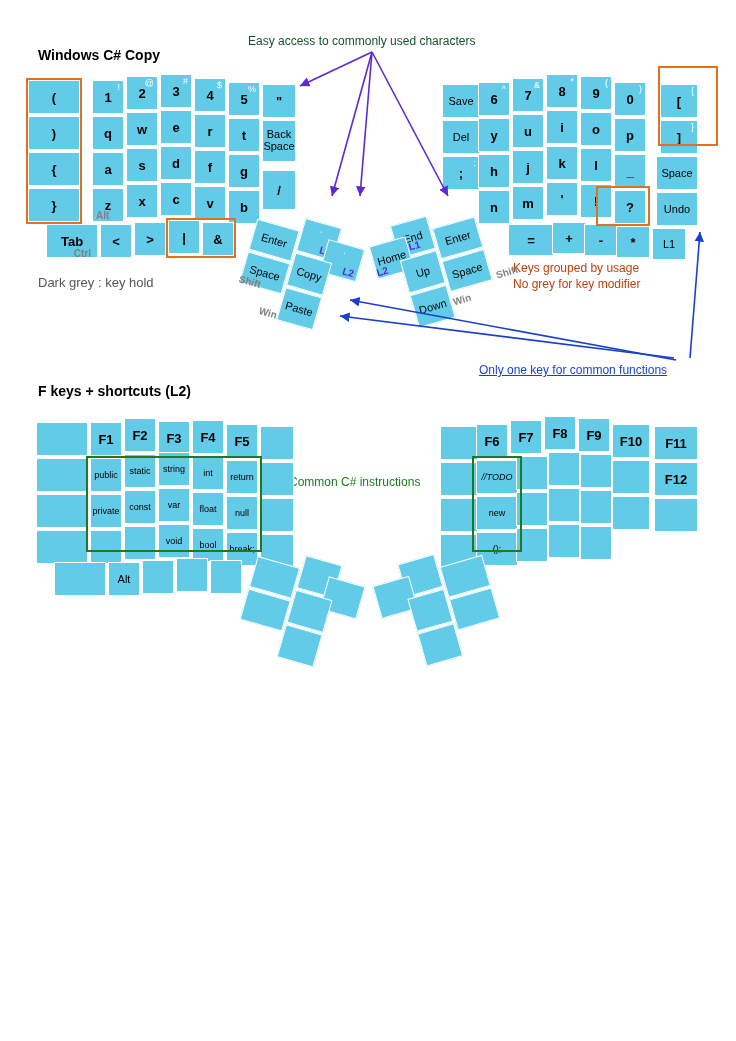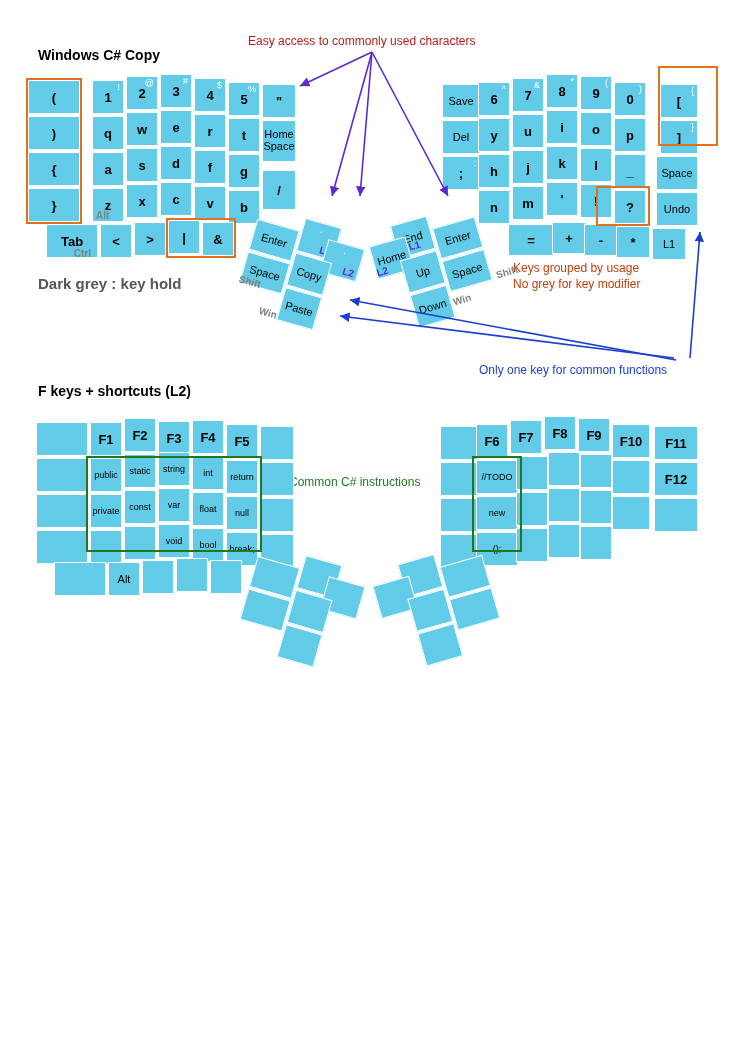--- a/index.html
+++ b/index.html
@@ -51,43 +51,43 @@
     position:absolute;
     top:2px;left:50%;
     transform:translateX(-50%);
     font-size:10px;
     color:#ffffff;
   }
   .key .two-line{line-height:1.05;text-align:center;}
   .title{
     font-size:14px;font-weight:bold;color:#000;
   }
-  .note-purple{color:#b91c1c;font-size:12px;}
+  .note-purple{color:#14532d;font-size:12px;}
   .note-orange{color:#c2410c;font-size:12px;}
   .note-blue{color:#1a3fd0;font-size:12px;}
   .note-green{color:#1f7a1f;font-size:12px;}
-  .note-grey{color:#555;font-size:15px;font-weight:bold;}
+  .note-grey{color:#555;font-size:13px;font-weight:normal;}
   .box-orange{position:absolute;border:2px solid #e2711d;box-sizing:border-box;}
   .box-green{position:absolute;border:2px solid #1f7a1f;box-sizing:border-box;}
   svg.overlay{position:absolute;left:0;top:0;width:736px;height:1041px;pointer-events:none;}
   .rot-l{transform-origin:center center;}
 </style>
 </head>
 <body>
 
 <div class="abs title" style="left:38px;top:47px;">Windows C# Copy</div>
 
 <div class="abs note-purple" style="left:248px;top:34px;">Easy access to commonly used characters</div>
 
 <div class="abs note-grey" style="left:38px;top:275px;">Dark grey : key hold</div>
 
 <div class="abs note-orange" style="left:513px;top:261px;">Keys grouped by usage</div>
 <div class="abs note-orange" style="left:513px;top:277px;">No grey for key modifier</div>
 
-<div class="abs note-blue" style="left:479px;top:363px;">Only one key for common functions</div>
+<div class="abs note-blue" style="left:479px;top:363px;text-decoration:underline;">Only one key for common functions</div>
 
 <div class="key" style="left:28px;top:80px;width:52px;height:34px;">
     <span>(</span>
   </div>
 <div class="key" style="left:92px;top:80px;width:32px;height:34px;">
     <span class="sup">!</span>
     <span>1</span>
   </div>
 <div class="key" style="left:126px;top:76px;width:32px;height:34px;">
     <span class="sup">@</span>
@@ -121,21 +121,21 @@
 <div class="key" style="left:160px;top:110px;width:32px;height:34px;">
     <span>e</span>
   </div>
 <div class="key" style="left:194px;top:114px;width:32px;height:34px;">
     <span>r</span>
   </div>
 <div class="key" style="left:228px;top:118px;width:32px;height:34px;">
     <span>t</span>
   </div>
 <div class="key small" style="left:262px;top:120px;width:34px;height:42px;">
-    <span class="two-line">Home Space</span>
+    <span class="two-line">Back Space</span>
   </div>
 
 <div class="key" style="left:28px;top:152px;width:52px;height:34px;">
     <span>{</span>
   </div>
 <div class="key" style="left:92px;top:152px;width:32px;height:34px;">
     <span>a</span>
   </div>
 <div class="key" style="left:126px;top:148px;width:32px;height:34px;">
     <span>s</span>
@@ -467,21 +467,21 @@
     <span>F9</span>
   </div>
 <div class="key" style="left:612px;top:424px;width:38px;height:34px;">
     <span>F10</span>
   </div>
 <div class="key" style="left:654px;top:426px;width:44px;height:34px;">
     <span>F11</span>
   </div>
 
 <div class="key" style="left:440px;top:462px;width:38px;height:34px;"></div>
-<div class="key tiny" style="left:476px;top:460px;width:42px;height:34px;">
+<div class="key tiny" style="left:476px;top:460px;width:42px;height:34px;font-style:italic;">
     <span>//TODO</span>
   </div>
 <div class="key" style="left:516px;top:456px;width:32px;height:34px;"></div>
 <div class="key" style="left:548px;top:452px;width:32px;height:34px;"></div>
 <div class="key" style="left:580px;top:454px;width:32px;height:34px;"></div>
 <div class="key" style="left:612px;top:460px;width:38px;height:34px;"></div>
 <div class="key" style="left:654px;top:462px;width:44px;height:34px;">
     <span>F12</span>
   </div>
 

